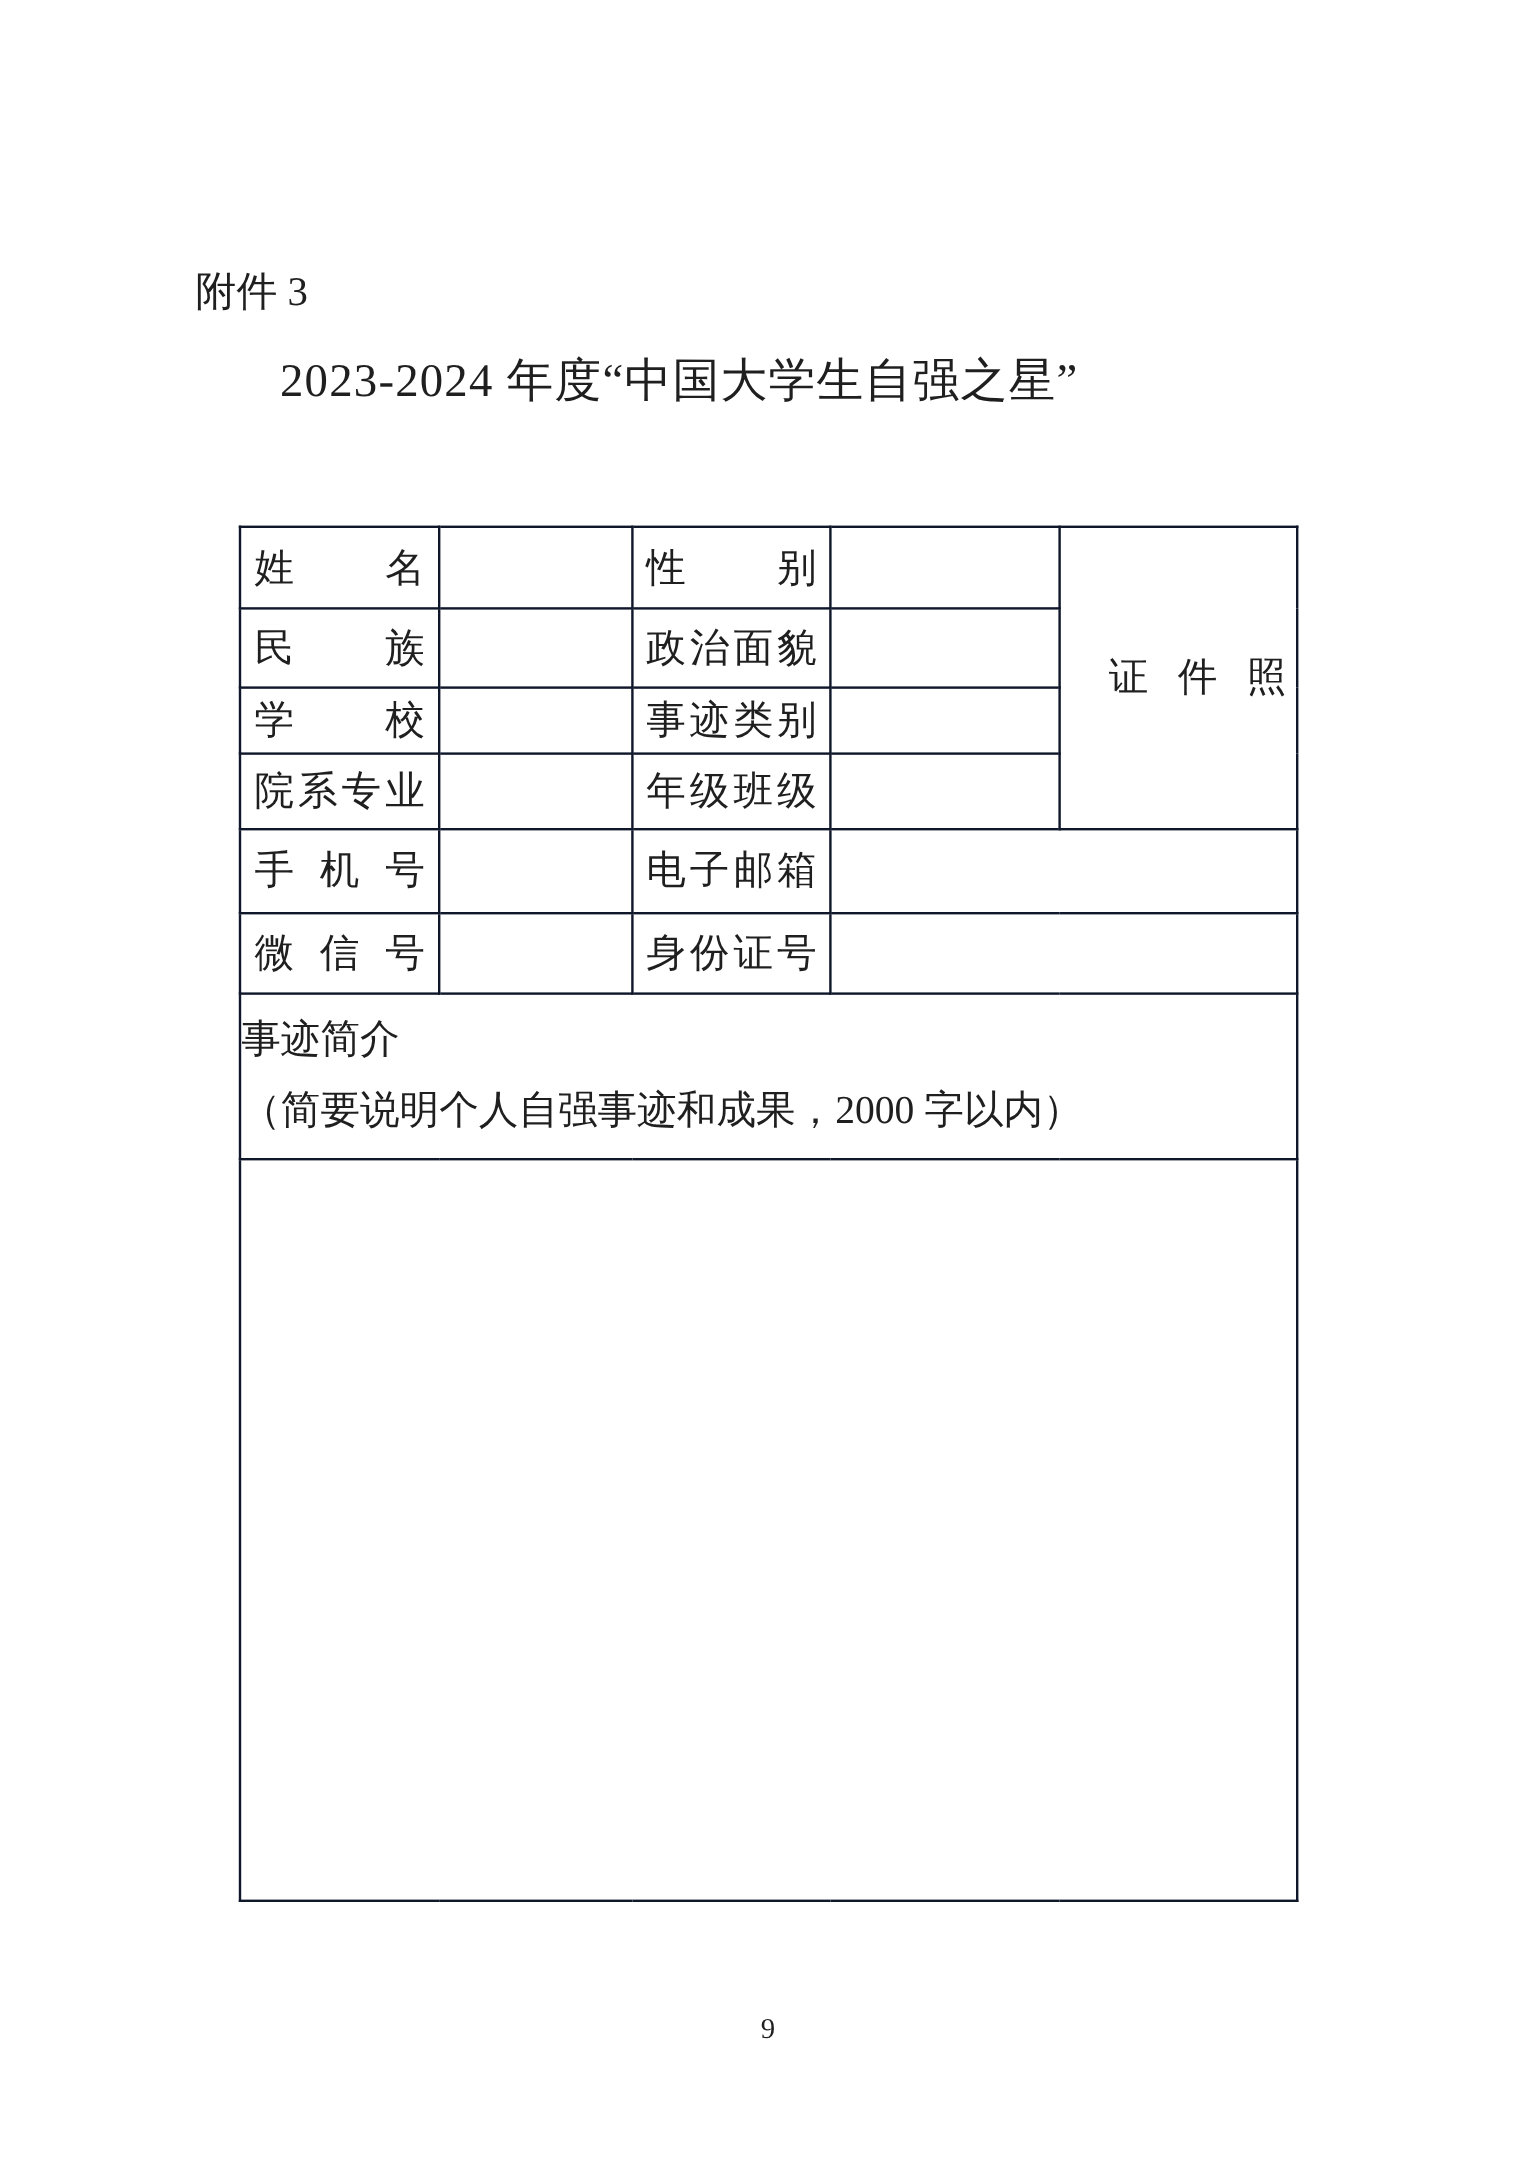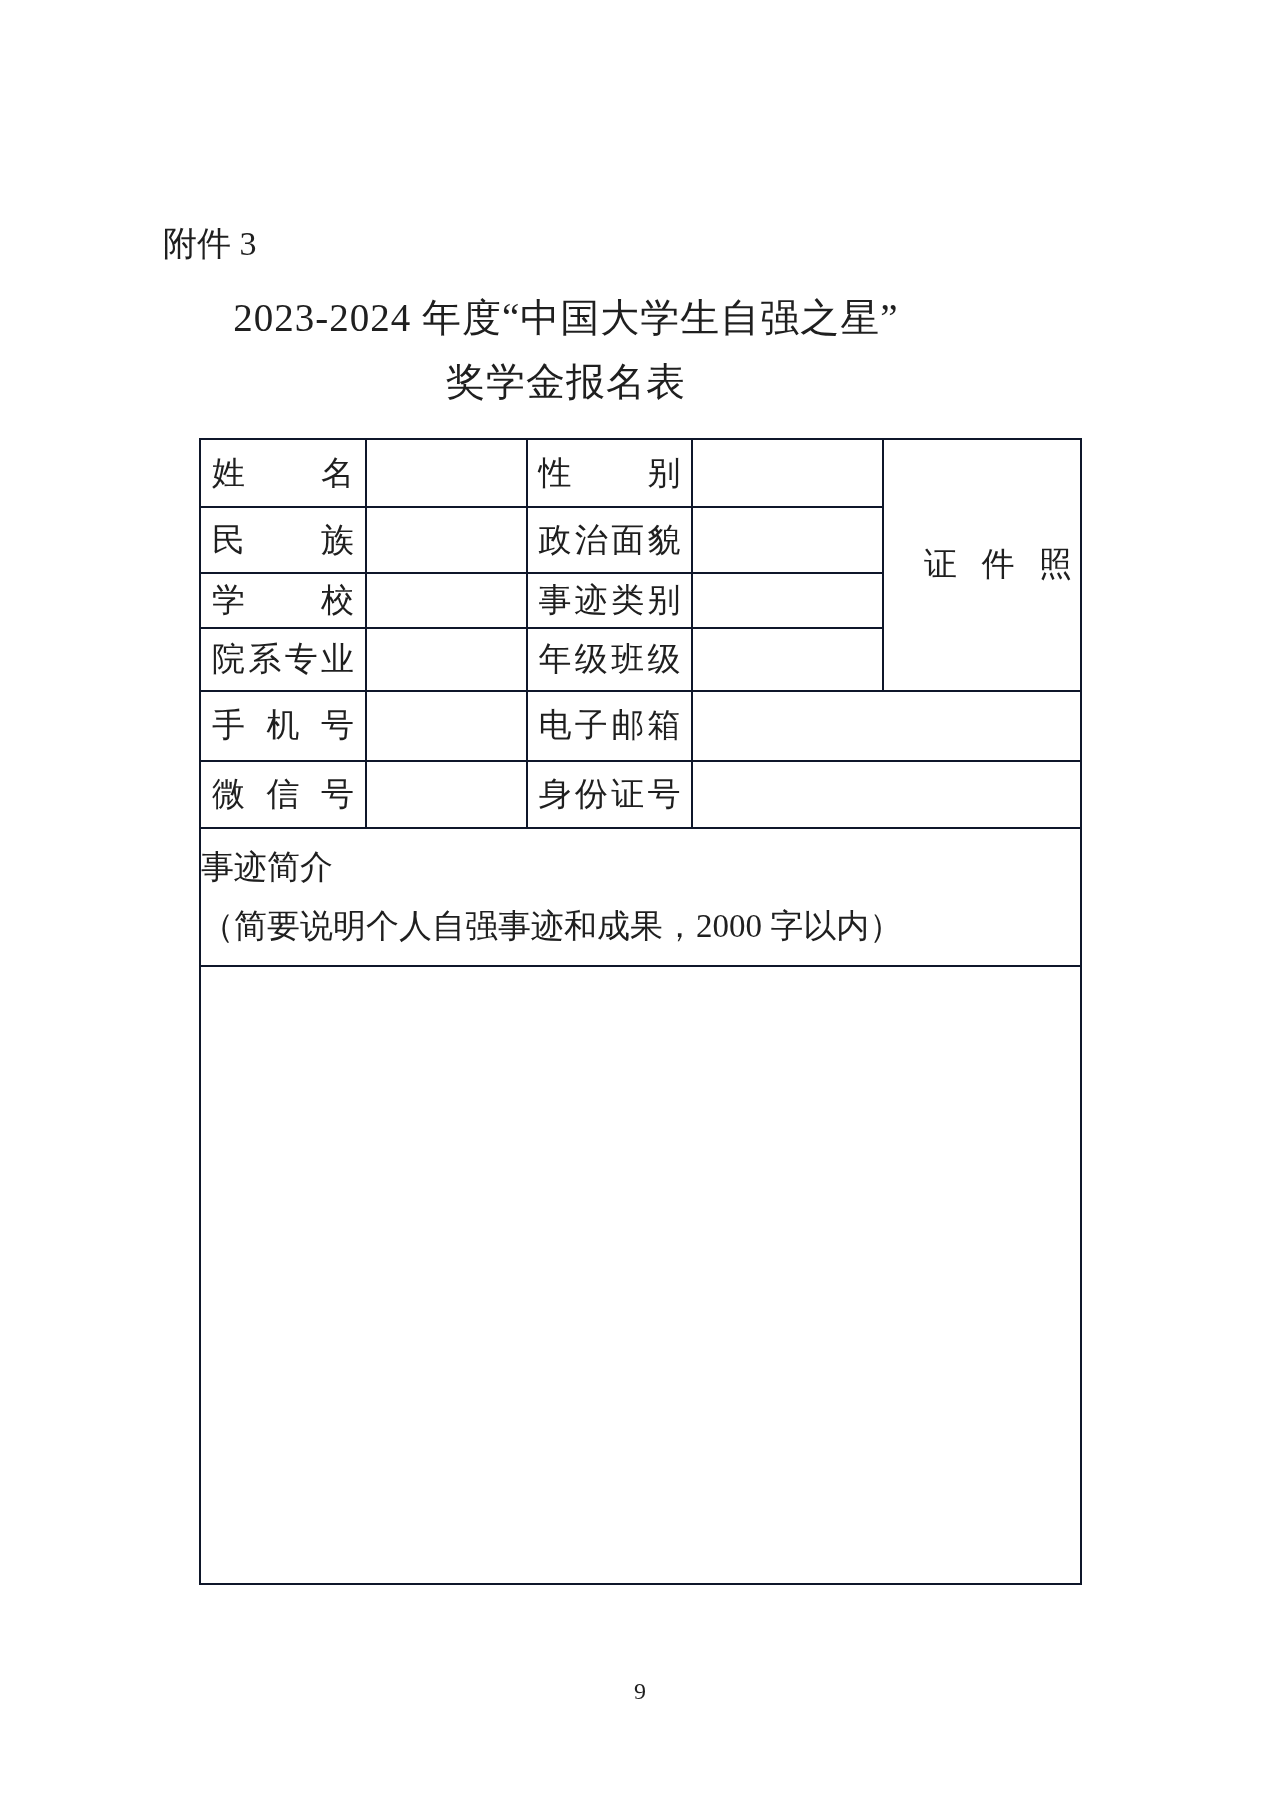--- a/index.html
+++ b/index.html
@@ -95,21 +95,20 @@
 </style>
 </head>
 <body>
 
 <div class="page">
 
   <div class="attachment">附件 3</div>
 
   <div class="title-block">
     <div class="title-line">2023-2024 年度“中国大学生自强之星”</div>
-    <div class="title-line">奖学金报名表</div>
   </div>
 
   <table class="form">
     <colgroup>
       <col style="width:166px">
       <col style="width:161px">
       <col style="width:165px">
       <col style="width:191px">
       <col style="width:198px">
     </colgroup>

